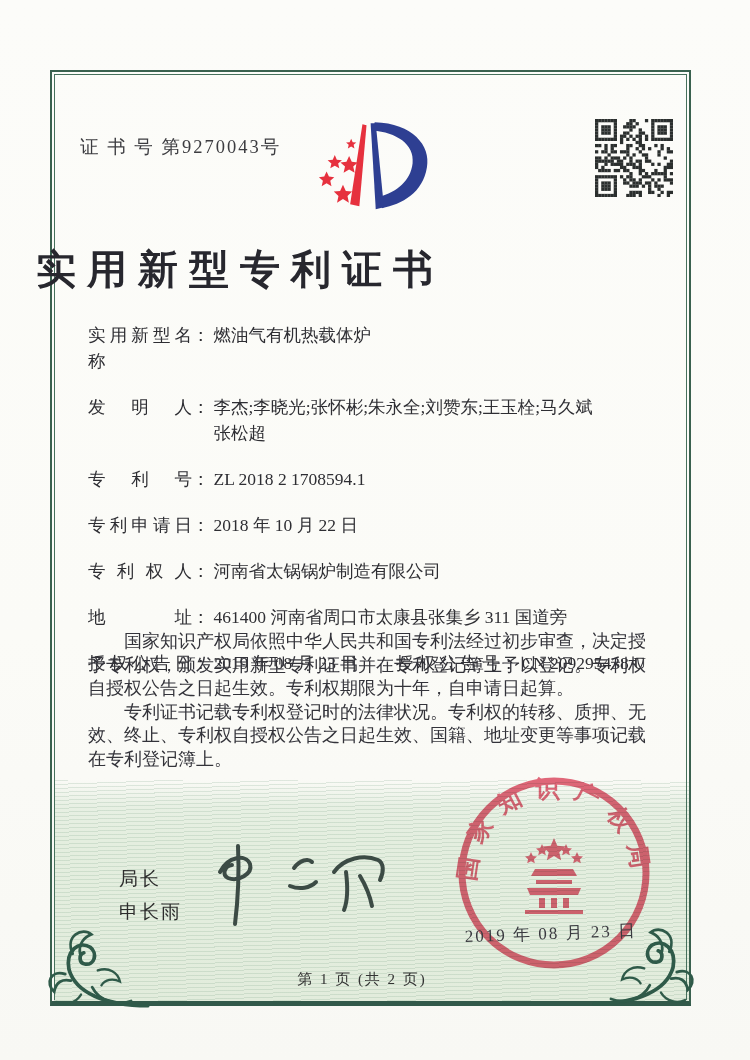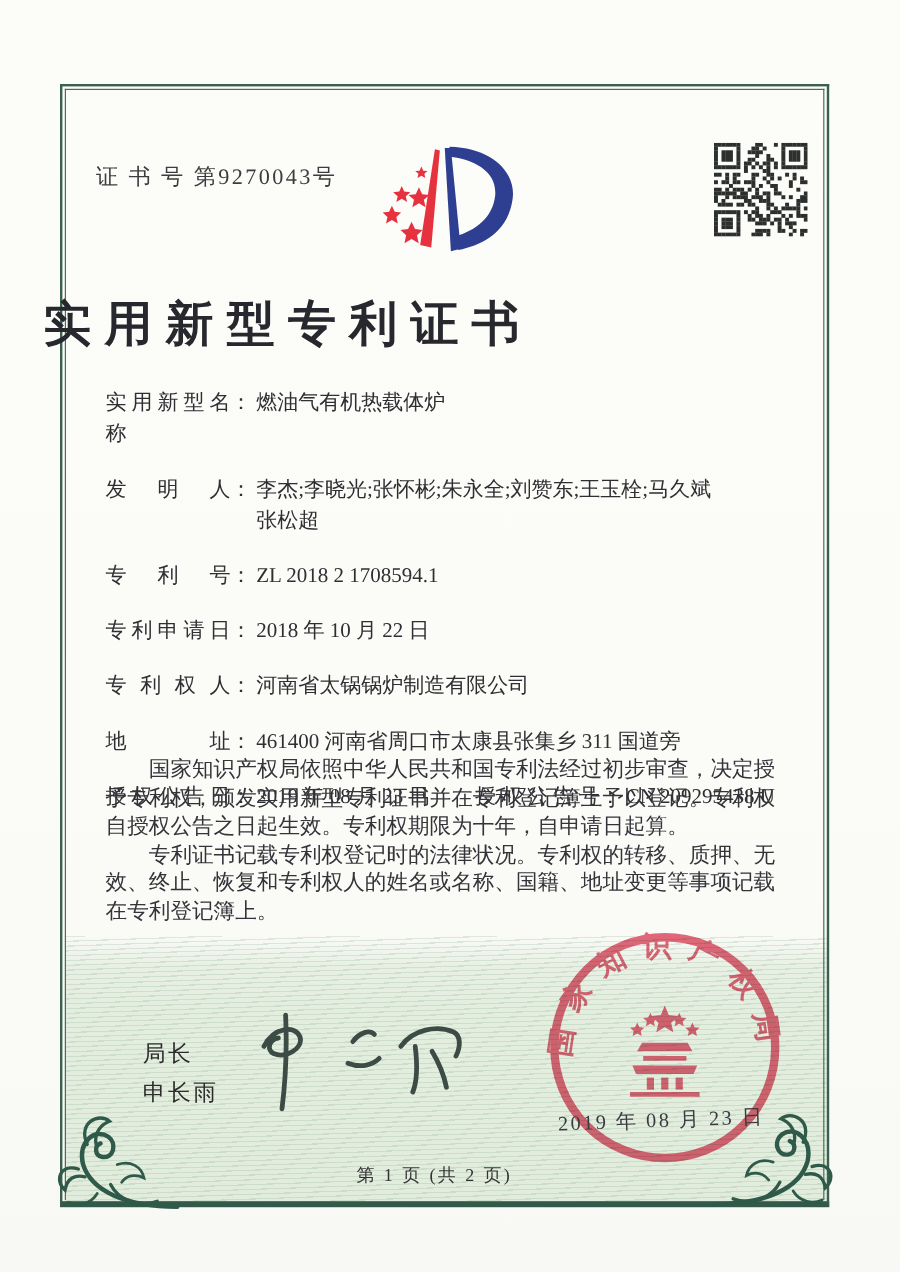--- a/index.html
+++ b/index.html
@@ -450,21 +450,21 @@
       <span class="pair2">
         <span class="lab">授权公告号</span>
           <span class="colon">：</span>
         <span class="val">CN 209295438 U</span>
       </span>
     </div>
   </div>
 
   <div class="paras">
     <p>国家知识产权局依照中华人民共和国专利法经过初步审查，决定授予专利权，颁发实用新型专利证书并在专利登记簿上予以登记。专利权自授权公告之日起生效。专利权期限为十年，自申请日起算。</p>
-    <p>专利证书记载专利权登记时的法律状况。专利权的转移、质押、无效、终止、恢复和专利权人的姓名或名称、国籍、地址变更等事项记载在专利登记簿上。</p>
+    <p>专利证书记载专利权登记时的法律状况。专利权的转移、质押、无效、终止、专利权自授权公告之日起生效、国籍、地址变更等事项记载在专利登记簿上。</p>
   </div>
 
   <div class="officer">
     <div>局长</div>
     <div>申长雨</div>
   </div>
 
   <svg class="signature" viewBox="0 0 200 92">
     <g fill="none" stroke="#3c4b45" stroke-width="4" stroke-linecap="round">
       <path d="M22,34 C30,18 48,16 52,26 C55,36 40,44 30,40 C24,37 26,28 34,27"></path>

